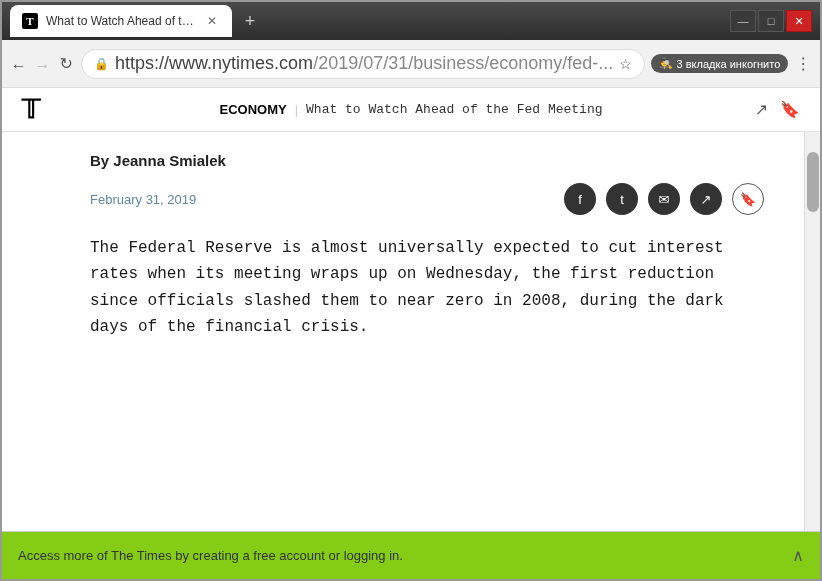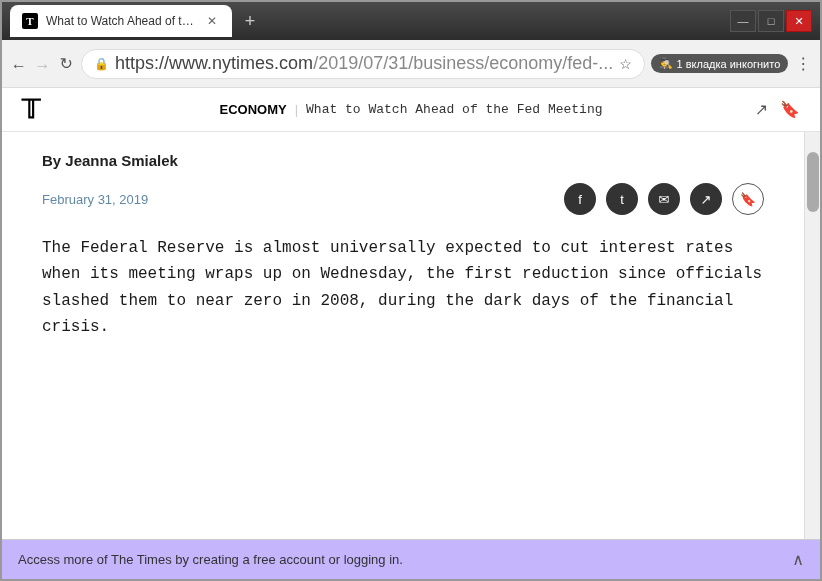--- a/index.html
+++ b/index.html
@@ -229,20 +229,21 @@
       line-height: 1.65;
       color: #1a1a1a;
     }
     .article-paragraph { margin-bottom: 20px; }
 
     
     .content-with-scrollbar {
       display: flex;
       flex: 1;
       overflow: hidden;
+      padding-left: 48px;
     }
     .scrollbar-track {
       width: 16px;
       background: #f0f0f0;
       border-left: 1px solid #ddd;
       flex-shrink: 0;
       position: relative;
     }
     .scrollbar-thumb {
       width: 12px;
@@ -250,26 +251,26 @@
       height: 60px;
       background: #aaa;
       border-radius: 6px;
       position: absolute;
       top: 20px;
       left: 2px;
     }
 
     
     .bottom-bar {
-      height: 40px;
+      height: 48px;
       border-top: 1px solid #ccc;
       display: flex;
       align-items: center;
       padding: 0 16px;
-      background: #c4b5fd;
+      background: #84cc16;
       flex-shrink: 0;
       justify-content: space-between;
     }
     .bottom-text {
       font-size: 13px;
       color: #333;
     }
     .bottom-arrow {
       font-size: 16px;
       color: #555;
@@ -303,21 +304,21 @@
     <button class="nav-btn">↻</button>
     <div class="url-bar">
       <span class="url-lock">🔒</span>
       <span class="url-text">
         <span class="url-base">https://www.nytimes.com</span><span class="url-path">/2019/07/31/business/economy/fed-...</span>
       </span>
       <span class="url-star">☆</span>
     </div>
     <div class="incognito-badge">
       <span>🕵</span>
-      <span>1 вкладка инкогнито</span>
+      <span>3 вкладка инкогнито</span>
     </div>
     <button class="menu-btn">⋮</button>
   </div>
 
   <div class="nyt-header">
     <div class="nyt-logo">
       <span style="font-family:'Times New Roman',serif;font-size:26px;font-weight:bold;">𝕋</span>
     </div>
     <div class="nyt-nav">
       <span class="nyt-section">ECONOMY</span>

